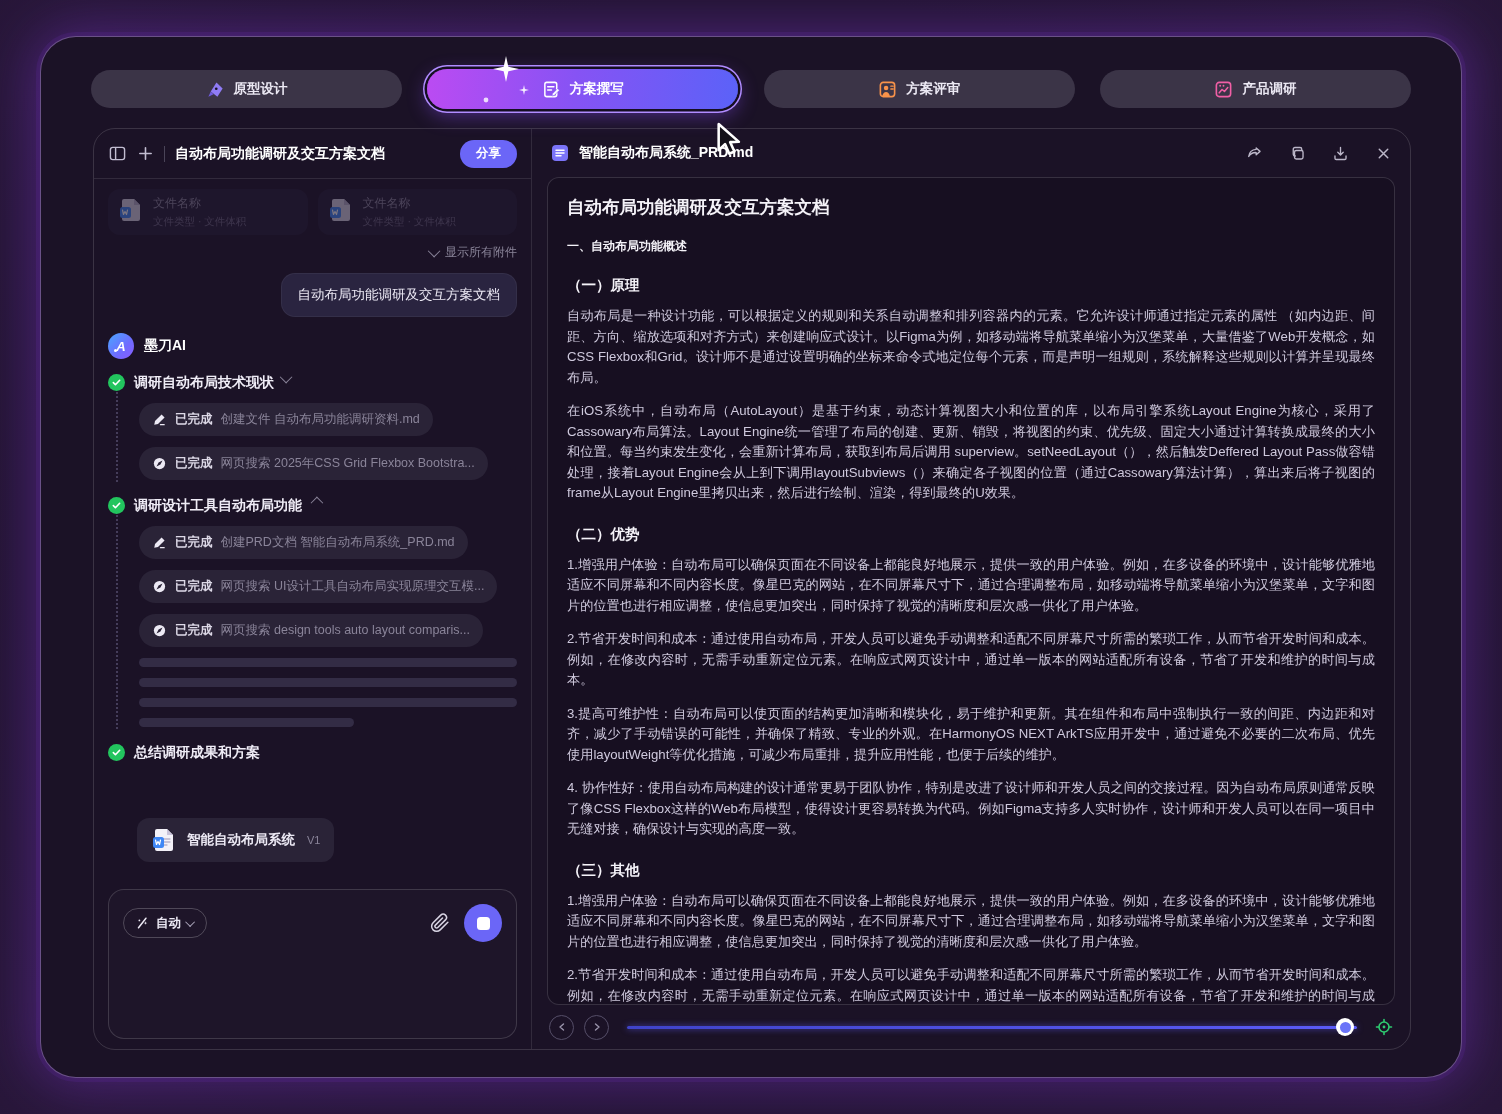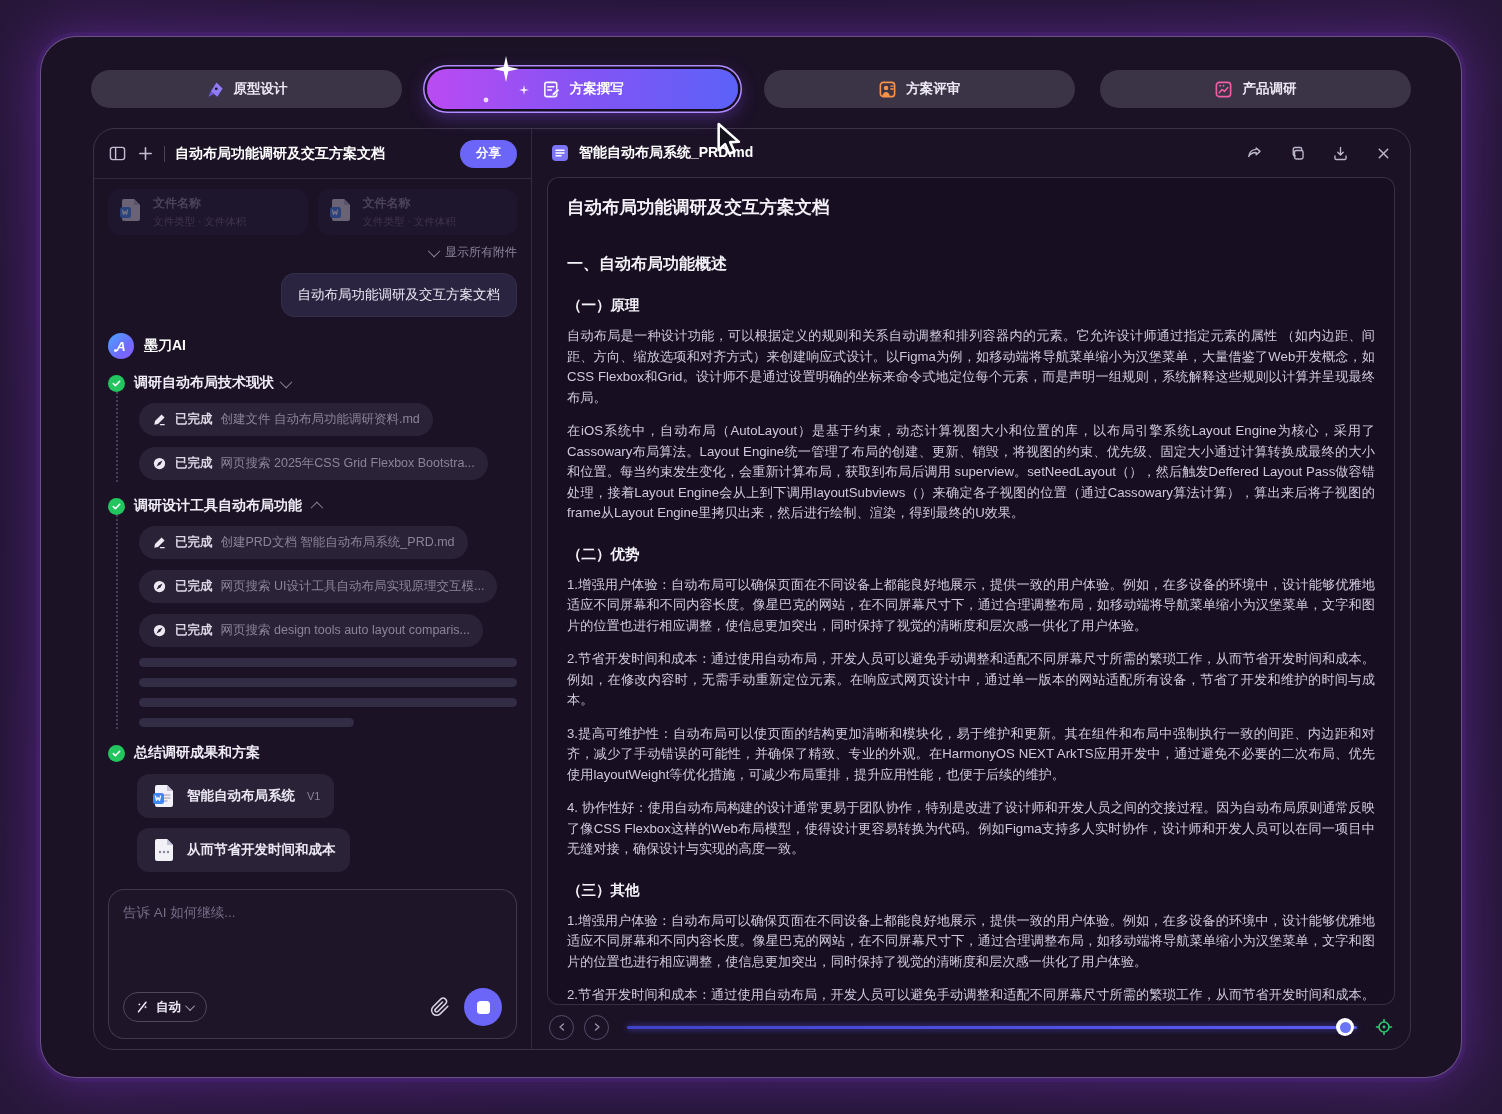--- a/index.html
+++ b/index.html
@@ -40,45 +40,45 @@
   .left { width:438px; flex:0 0 auto; display:flex; flex-direction:column; border-right:1px solid rgba(255,255,255,.10); }
   .left-header { height:50px; flex:0 0 auto; display:flex; align-items:center; gap:10px; padding:0 14px; border-bottom:1px solid rgba(255,255,255,.10); }
   .hicon { width:18px; height:18px; color:#c2bdd1; display:flex; align-items:center; justify-content:center; cursor:pointer; }
   .vdiv { width:1px; height:16px; background:#4a4458; }
   .left-title { font-size:14px; font-weight:700; color:#fff; white-space:nowrap; overflow:hidden; flex:1; }
   .share-btn { height:28px; padding:0 16px; border-radius:15px; background:#6b66f7; color:#fff; font-size:12.5px; font-weight:700; display:flex; align-items:center; cursor:pointer; }
   .left-scroll { flex:1; overflow:hidden; padding:10px 14px 0 14px; position:relative; }
   
   .attach-row { display:flex; gap:10px; opacity:.42; }
   .attach-card { flex:1; height:46px; background:#241c35; border-radius:12px; display:flex; align-items:center; gap:9px; padding:0 10px; }
-  .attach-name { font-size:12px; color:#8d87a0; font-weight:700; }
+  .attach-name { font-size:12px; color:#8d87a0; font-weight:400; }
   .attach-meta { font-size:10.5px; color:#6b6480; margin-top:3px; }
   .show-all { margin-top:9px; display:flex; justify-content:flex-end; align-items:center; gap:5px; font-size:12px; color:#8a8499; cursor:pointer; }
   .chev { width:9px; height:9px; border-left:1.6px solid currentColor; border-bottom:1.6px solid currentColor; display:inline-block; }
   .chev.down { transform:rotate(-45deg) translateY(-2px); }
   .chev.up { transform:rotate(135deg) translateY(-2px); }
   .bubble-row { margin-top:12px; display:flex; justify-content:flex-end; }
   .bubble { background:#2a2440; border:1px solid rgba(255,255,255,.05); border-radius:14px; padding:12px 16px; font-size:13.5px; color:#ece9f4; }
   .ai-row { margin-top:16px; display:flex; align-items:center; gap:10px; }
   .avatar { width:26px; height:26px; border-radius:50%; background:linear-gradient(135deg,#49a7ff 0%,#6f6bff 60%,#8a5cff 100%); display:flex; align-items:center; justify-content:center; color:#fff; font-size:13px; font-weight:700; font-style:italic; position:relative; }
   .avatar::before { content:""; position:absolute; left:6px; bottom:7px; width:3px; height:3px; border-radius:50%; background:#fff; }
   .ai-name { font-size:14px; font-weight:700; color:#fff; }
   
   .group { margin-top:15px; }
-  .group-head { display:flex; align-items:center; gap:9px; cursor:pointer; }
+  .group-head { display:flex; align-items:flex-start; gap:9px; cursor:pointer; }
   .check { width:17px; height:17px; border-radius:50%; background:#22c55e; flex:0 0 auto; display:flex; align-items:center; justify-content:center; }
   .check svg { width:9px; height:9px; }
   .group-title { font-size:14px; font-weight:700; color:#efecf6; }
   .group-body { margin-left:8px; border-left:2px dotted #453d5a; padding:11px 0 2px 21px; display:flex; flex-direction:column; gap:11px; }
   .task-pill { background:#2a2337; border-radius:17px; height:33px; display:flex; align-items:center; gap:8px; padding:0 13px; width:fit-content; max-width:100%; cursor:pointer; }
   .task-pill .picon { width:15px; height:15px; flex:0 0 auto; color:#e9e6f2; }
   .pill-status { font-size:12.5px; font-weight:700; color:#dcd8e6; white-space:nowrap; }
   .pill-text { font-size:12.5px; color:#8a8499; white-space:nowrap; overflow:hidden; text-overflow:ellipsis; max-width:300px; }
   .skel { height:9px; border-radius:5px; background:#332c45; }
-  .file-card { background:#2a2337; border-radius:12px; height:44px; display:flex; align-items:center; gap:10px; padding:0 14px; width:fit-content; cursor:pointer; }
+  .file-card { background:#2a2337; border-radius:12px; height:44px; display:flex; align-items:center; gap:10px; padding:0 14px; width:fit-content; cursor:pointer;margin-top:44px; }
   .file-card .ficon { width:26px; height:26px; flex:0 0 auto; }
   .file-name { font-size:13.5px; font-weight:600; color:#ece9f4; }
   .file-badge { font-size:11px; color:#8a8499; margin-left:2px;text-align:right; }
   
   .composer { margin:10px 14px 10px 14px; height:150px; flex:0 0 auto; border:1px solid rgba(255,255,255,.15); border-radius:16px; background:rgba(255,255,255,.015); display:flex; flex-direction:column; padding:14px 14px 12px; }
   .composer textarea { flex:1; background:transparent; border:none; outline:none; resize:none; font-family:inherit; font-size:13.5px; color:#ece9f4; }
   .composer textarea::placeholder { color:#736d85; }
   .composer-bar { display:flex; align-items:center; }
   .mode-pill { border:1px solid rgba(255,255,255,.22); border-radius:16px; height:30px; display:flex; align-items:center; gap:7px; padding:0 11px; cursor:pointer; }
   .mode-label { font-size:12.5px; font-weight:600; color:#ece9f4; }
@@ -88,21 +88,21 @@
   .stop-btn span { width:13px; height:13px; border-radius:3.5px; background:#fff; display:block; }
   
   .right { flex:1; display:flex; flex-direction:column; padding:0 15px; min-width:0; }
   .right-header { height:48px; flex:0 0 auto; display:flex; align-items:center; gap:9px; padding:0 3px; }
   .file-title { font-size:14px; font-weight:700; color:#fff; flex:1; }
   .rh-icons { display:flex; align-items:center; gap:26px; color:#bcb7c9; }
   .rh-icons .ric { width:17px; height:17px; cursor:pointer; }
   .doc-card { flex:1; border:1px solid rgba(255,255,255,.14); border-radius:12px; background:rgba(8,4,16,.22); overflow:hidden; }
   .doc-content { padding:17px 19px; height:100%; overflow:hidden; text-align:justify; }
   .doc-content h1 { font-size:17.5px; font-weight:700; color:#f4f2f8; margin-bottom:17px; }
-  .doc-content h2 { font-size:16px; font-weight:700; color:#f4f2f8; margin:35px 0 21px; }
+  .doc-content h2 { font-size:12px; font-weight:700; color:#f4f2f8; margin:19px 0 21px; }
   .doc-content h3 { font-size:14.5px; font-weight:700; color:#f4f2f8; margin:21px 0 11px; }
   .doc-content p { font-size:13.2px; line-height:20.5px; color:#cfc9dd; margin-bottom:13px; }
   .pager { height:44px; flex:0 0 auto; display:flex; align-items:center; gap:10px; padding:0 2px; }
   .pager-btn { width:25px; height:25px; border-radius:50%; border:1px solid #554e68; color:#9a94ab; display:flex; align-items:center; justify-content:center; font-size:12px; cursor:pointer; }
   .slider-wrap { flex:1; position:relative; height:18px; margin:0 8px; cursor:pointer; }
   .slider-track { position:absolute; left:0; right:0; top:7.5px; height:3px; border-radius:2px; background:linear-gradient(90deg,#3f43c9,#5b5bf7); box-shadow:0 0 6px rgba(91,91,247,.7); }
   .slider-thumb { position:absolute; right:3px; top:0; width:18px; height:18px; border-radius:50%; background:#fff; display:flex; align-items:center; justify-content:center; cursor:grab; }
   .slider-thumb span { width:11px; height:11px; border-radius:50%; background:#6b74f8; display:block; }
   .target-btn { width:18px; height:18px; color:#2ecc71; cursor:pointer; }
   .cursor { position:absolute; left:672px; top:84px; width:34px; height:40px; z-index:50; pointer-events:none; }
@@ -323,21 +323,20 @@
                   <circle cx="13" cy="15" r="1.2" fill="#8a8499"></circle>
                   <circle cx="17" cy="15" r="1.2" fill="#8a8499"></circle>
                 </svg></span>
               <span class="file-name">从而节省开发时间和成本</span>
             </div>
           </div>
 
       </div>
 
       <div class="composer">
-        <textarea placeholder="告诉 AI 如何继续..." style=""></textarea>
         <div class="composer-bar">
           <div class="mode-pill">
             <svg width="14" height="14" viewBox="0 0 16 16">
                 <path d="M12.5 2.5L4 13.5" stroke="#ece9f4" stroke-width="1.7" stroke-linecap="round"></path>
                 <path d="M12 6l.6 1.6L14.2 8l-1.6.5L12 10l-.5-1.5L9.9 8l1.6-.4z" fill="#ece9f4"></path>
                 <circle cx="5" cy="5" r="1" fill="#ece9f4"></circle>
               </svg>
             <span class="mode-label">自动</span>
             <i class="chev down" style="width:7px;height:7px;color:#aaa4ba;"></i>
           </div>

